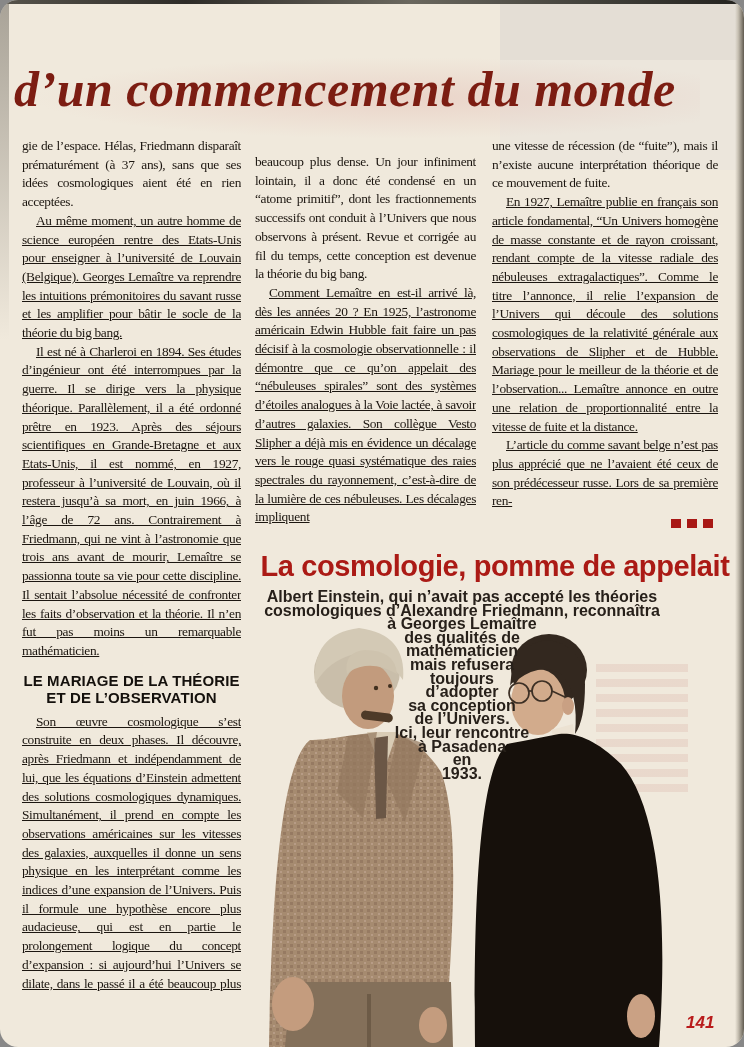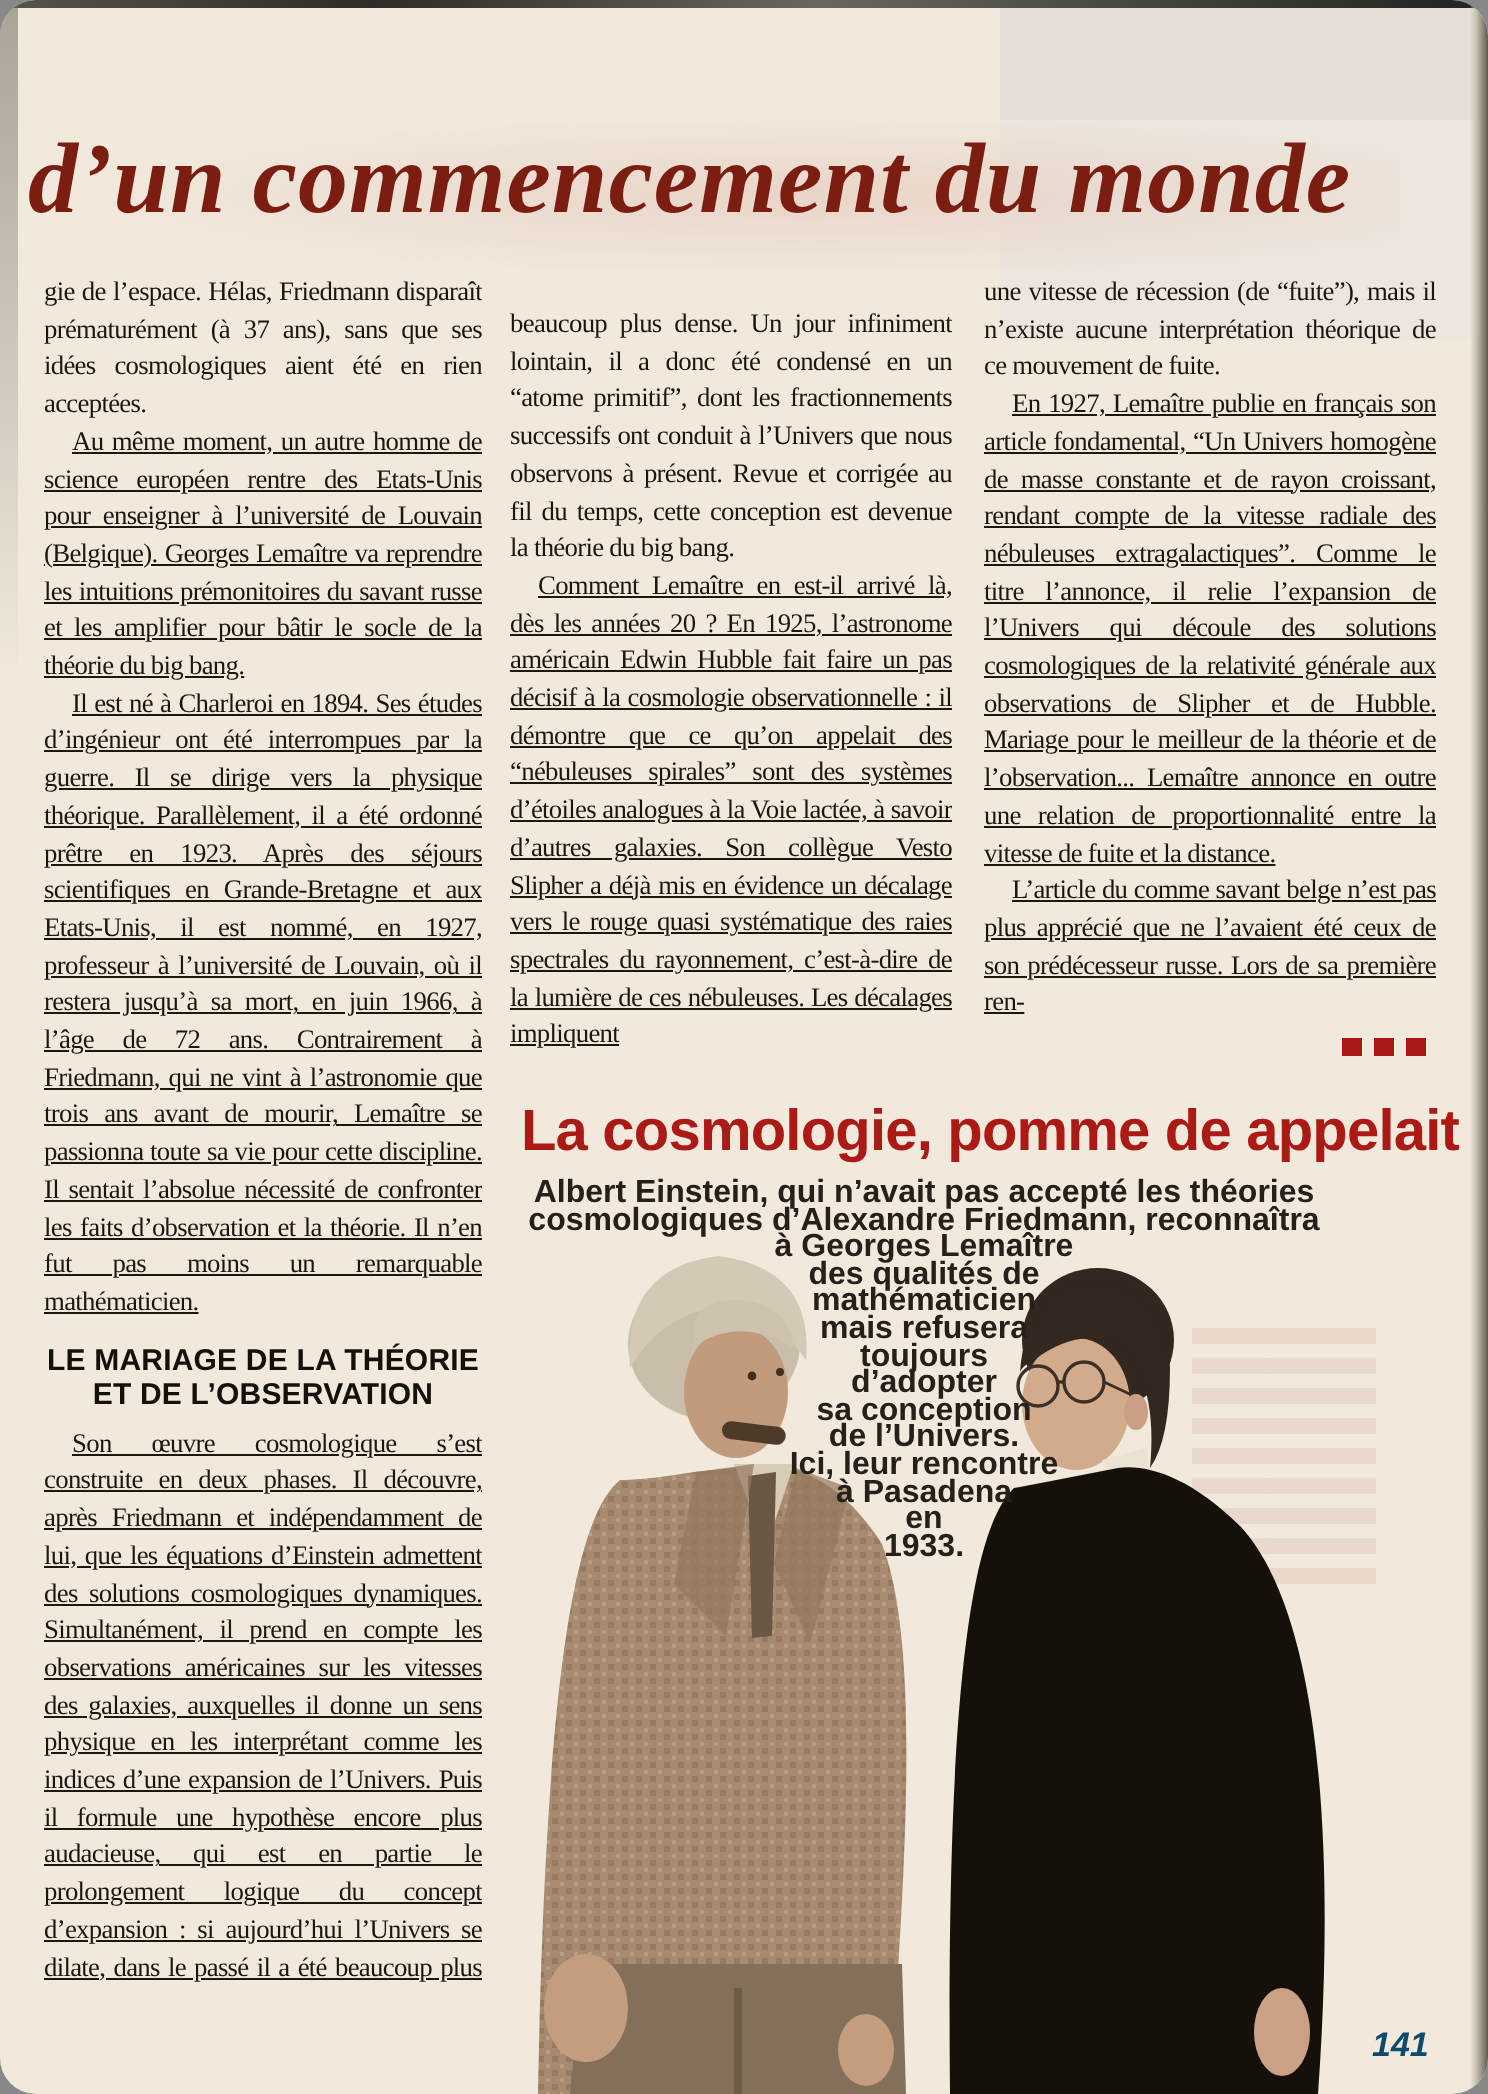--- a/index.html
+++ b/index.html
@@ -56,21 +56,21 @@
   .photo-caption {
     position:absolute; left:262px; top:590px; width:400px; text-align:center;
     font-family:"Liberation Sans", sans-serif; font-weight:bold; font-size:16px;
     line-height:13.6px; color:#27201a; white-space:pre-line;
   }
   .photo { position:absolute; left:255px; top:622px; width:489px; height:425px; }
 
   .page-number {
     position:absolute; left:686px; top:1013px;
     font-family:"Liberation Sans", sans-serif; font-weight:bold; font-style:italic;
-    font-size:17px; color:#0c4a6e;
+    font-size:17px; color:#b91c1c;
   }
 </style>
 </head>
 <body>
 
 <div class="page">
 
   <div class="edge-top"></div>
   <div class="edge-left"></div>
   <div class="ghost-tr"></div>

